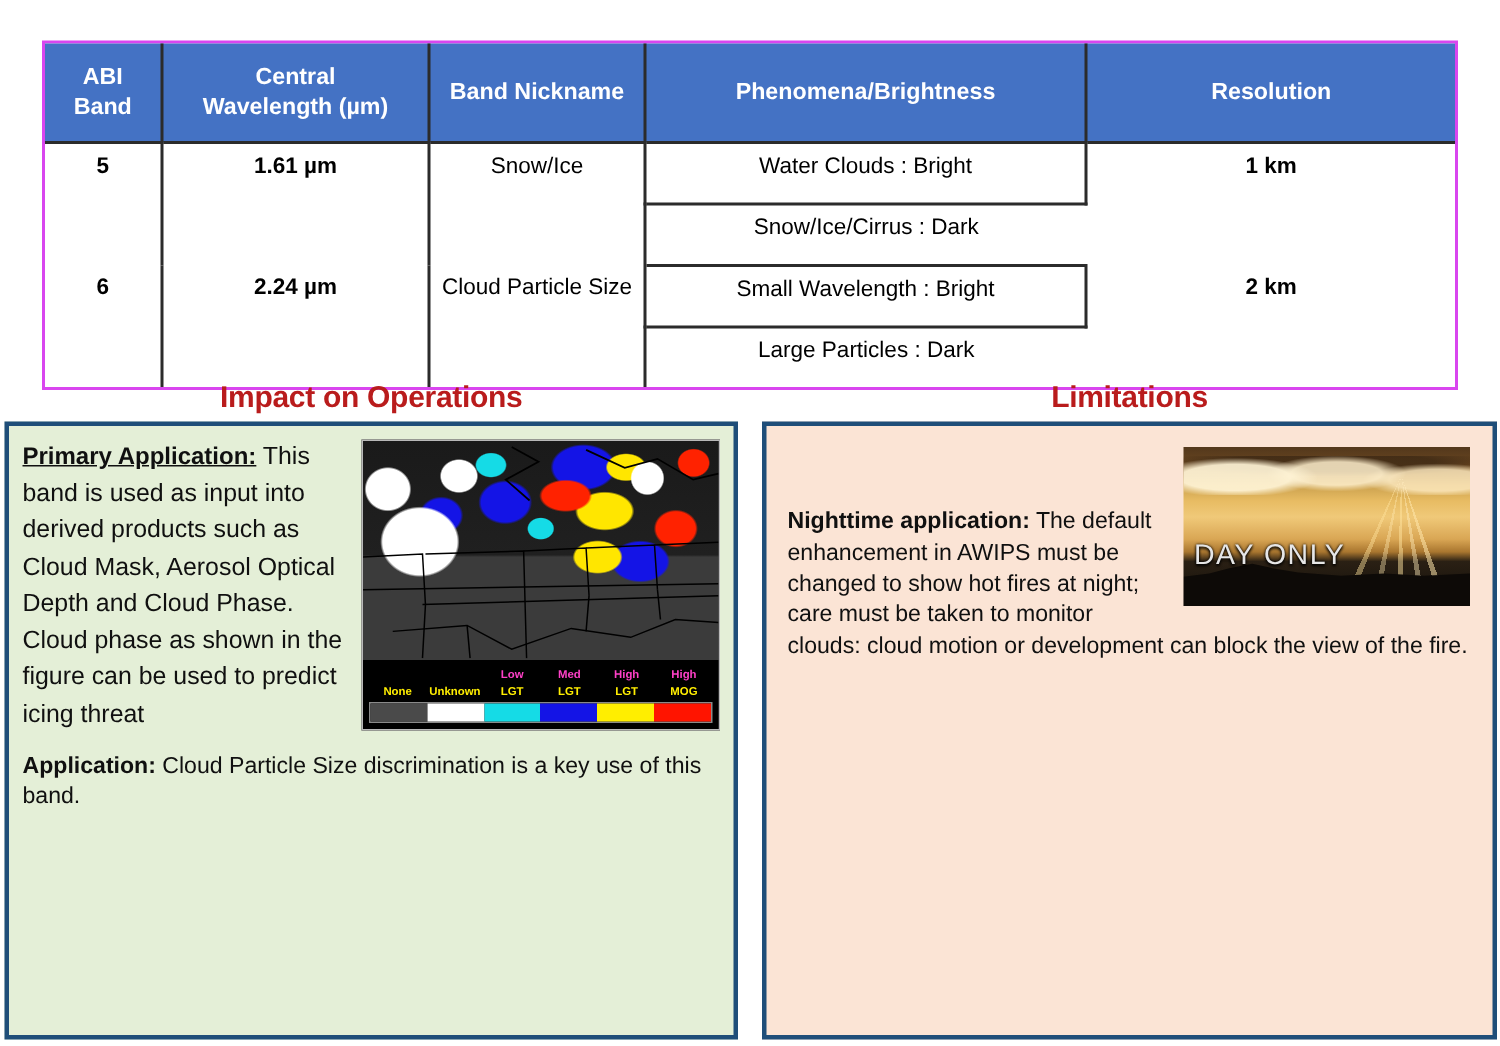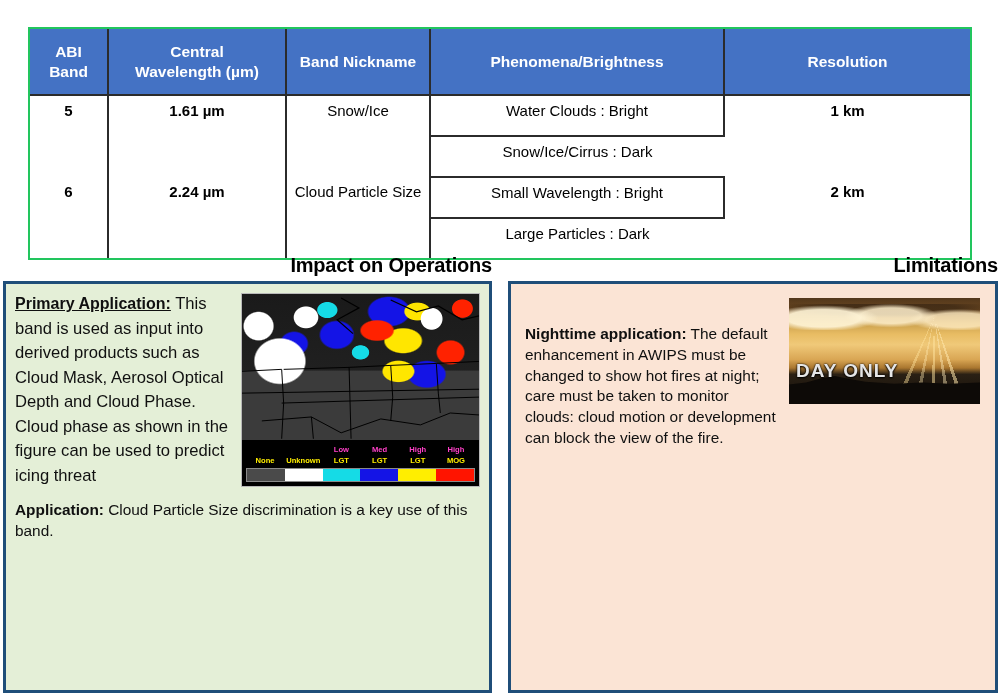--- a/index.html
+++ b/index.html
@@ -27,21 +27,21 @@
     line-height: 23px;
     margin-top: 44px;
   }
 
   
   .table-wrap {
     position: absolute;
     left: 28px;
     top: 27px;
     width: 944px;
-    border: 2px solid #22c55e;
+    border: 2px solid #d946ef;
     box-sizing: border-box;
   }
   table.band-table {
     border-collapse: collapse;
     width: 100%;
     table-layout: fixed;
   }
   table.band-table col.c1 { width: 78px; }
   table.band-table col.c2 { width: 178px; }
   table.band-table col.c3 { width: 144px; }
@@ -81,22 +81,22 @@
   }
   tr.row-last td.phenom { border-bottom: none; margin-left: 40px; }
   tr.band-end td { border-bottom: 2px solid #2b2b2b; }
   tr.band-end td.phenom { border-bottom: 2px solid #2b2b2b; }
 
   
   .section-header {
     position: absolute;
     font-size: 20px;
     font-weight: bold;
-    color: #000000;
-    text-align: right;
+    color: #b91c1c;
+    text-align: center;
     top: 253px;
     height: 26px;
     line-height: 25px;
     letter-spacing: -0.2px;
   }
   .section-header.left  { left: 3px;   width: 489px; }
   .section-header.right { left: 508px; width: 490px; }
 
   
   .panel {
@@ -203,21 +203,20 @@
     margin-top: 2px;
     border: 1px solid #8a8a8a;
   }
   .sat-bar-swatches > div { flex: 1; }
 
   
   .figure-right {
     float: right;
     width: 191px;
     margin: 0 1px 6px 12px;
-    font-weight: bold;
   }
   .sunset-fig {
     position: relative;
     width: 191px;
     height: 106px;
     overflow: hidden;
     background:
       linear-gradient(to bottom,
         #53381c 0%, #6b4720 12%, #caa04e 24%,
         #e8bc63 34%, #f0c979 44%, #d9a654 58%,
@@ -387,15 +386,15 @@
   <div class="figure-right">
     <div class="sunset-fig">
       <div class="rays"></div>
       <div class="cloudband"></div>
       <div class="ridge"></div>
       <div class="dayonly">DAY ONLY</div>
     </div>
   </div>
 
 
-  <p class="body-text" style="margin-top:26px;"><span class="lead">Nighttime application:</span><span>  The default enhancement in AWIPS must be changed to show hot fires at night; care must be taken to monitor clouds:  cloud motion or development can block the view of the fire.</span></p>
+  <p class="body-text" style="margin-top:40px;"><span class="lead">Nighttime application:</span><span>  The default enhancement in AWIPS must be changed to show hot fires at night; care must be taken to monitor clouds:  cloud motion or development can block the view of the fire.</span></p>
 
 </div>
 
 </body></html>

